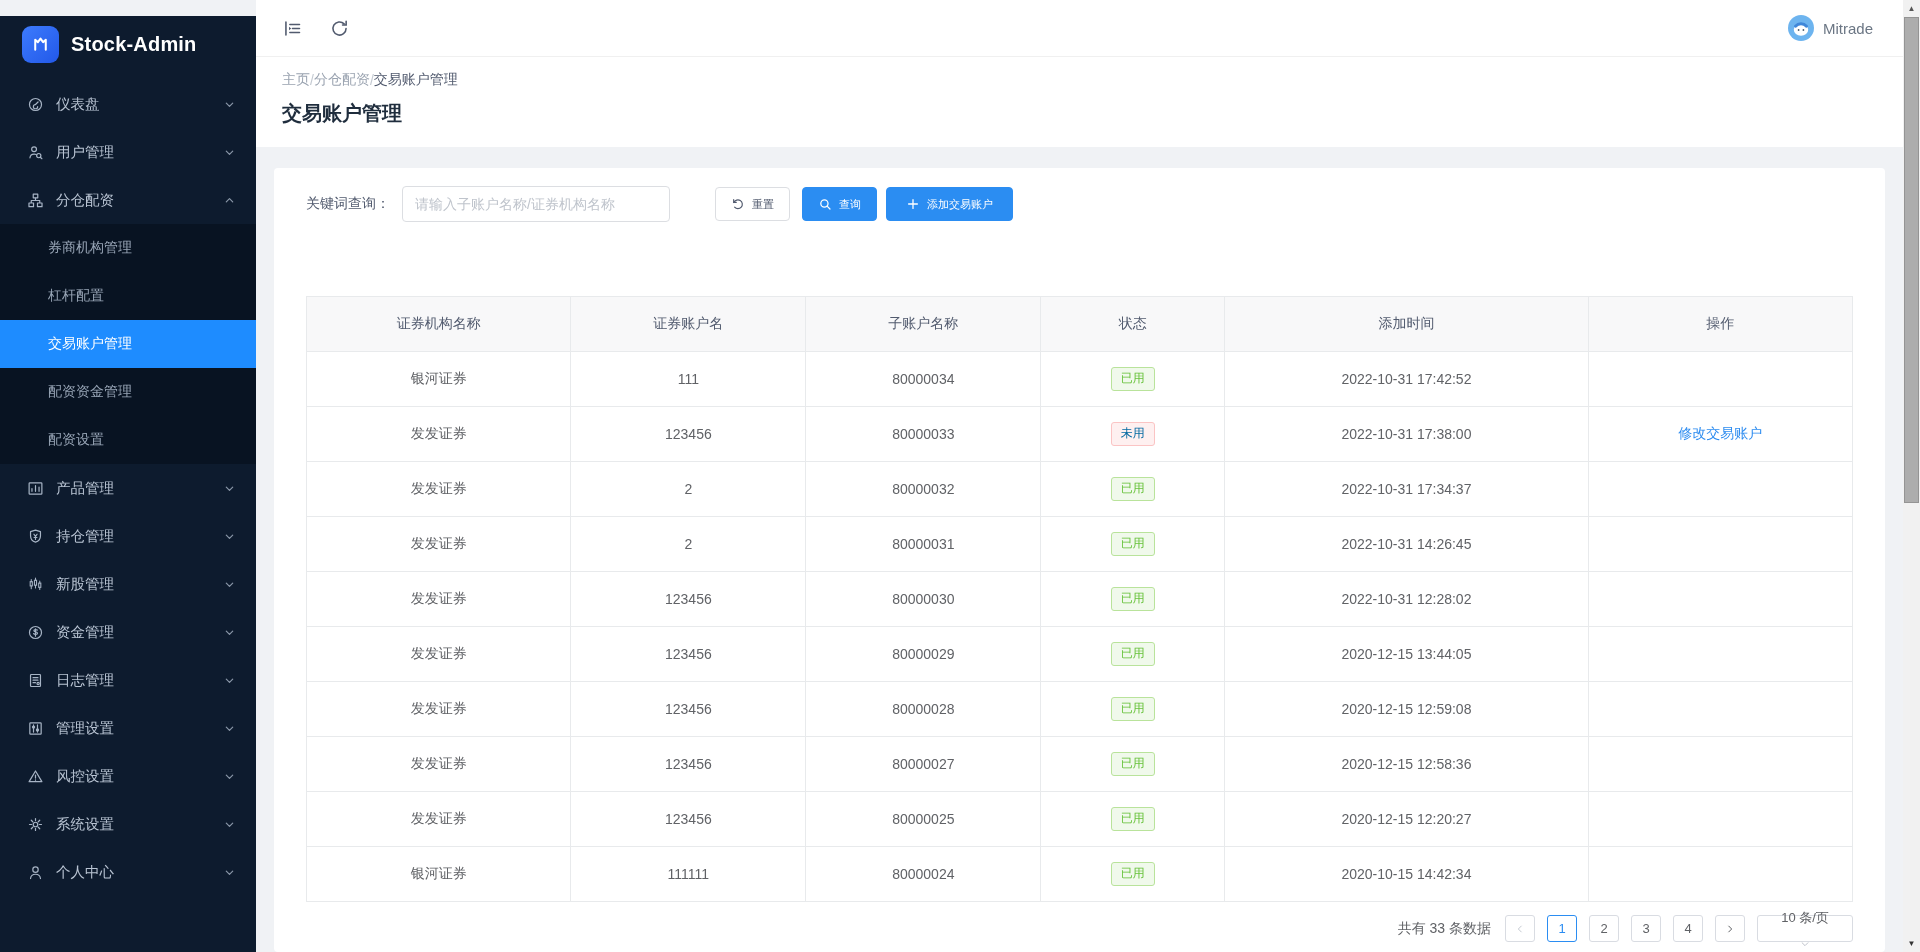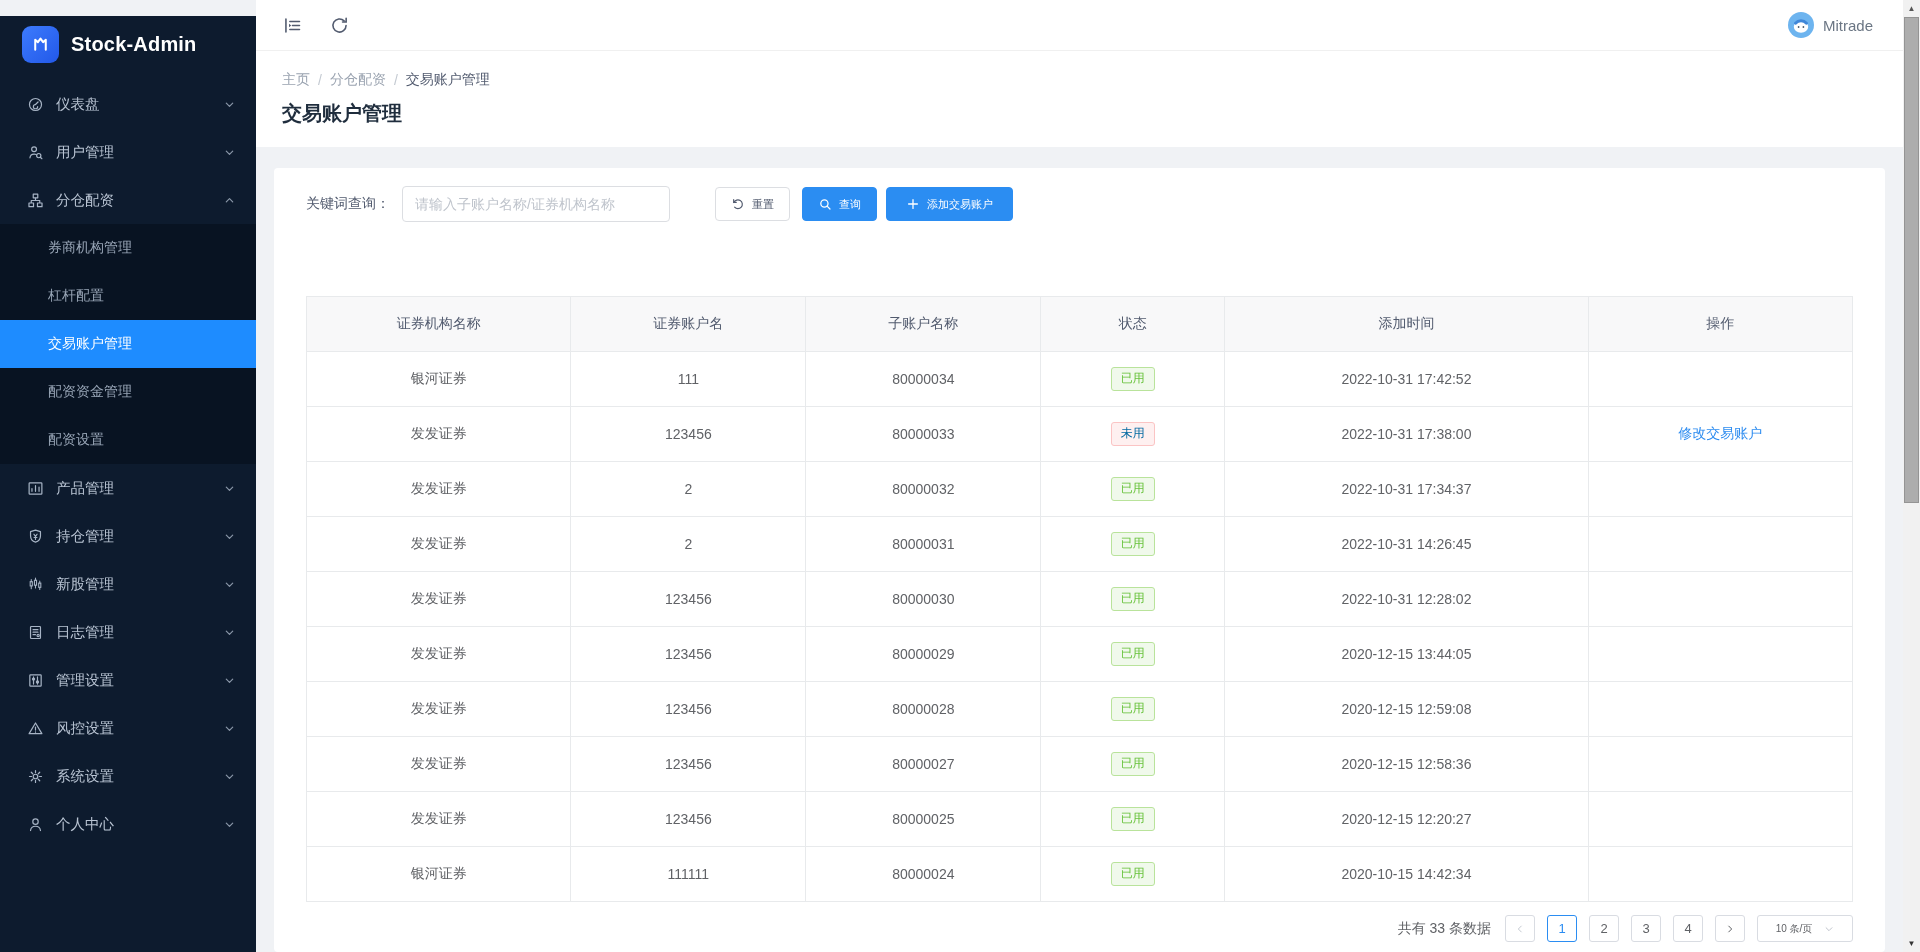--- a/index.html
+++ b/index.html
@@ -16,25 +16,25 @@
   .mi-icon { width:18px; height:18px; display:flex; align-items:center; justify-content:center; color:#a7b4c5; }
   .mi-label { margin-left:12px; }
   .mi-caret { margin-left:auto; color:#8b98a9; display:flex; }
   .mi-caret.up { transform:rotate(180deg); }
   .submenu { background:#081322; }
   .sub-item { height:48px; display:flex; align-items:center; padding-left:48px; color:#98a5b6; font-size:14px; cursor:pointer; }
   .sub-item.active { background:#1e8cff; color:#fff; }
 
   
   .main { position:absolute; left:256px; top:0; right:17px; bottom:0; display:flex; flex-direction:column; overflow:hidden; }
-  .topbar { height:51px; background:#fff; display:flex; align-items:center; border-bottom:1px solid #f0f0f0; flex:0 0 auto; }
+  .topbar { height:57px; background:#fff; display:flex; align-items:center; border-bottom:1px solid #f0f0f0; flex:0 0 auto; }
   .tb-icon { color:#515a6e; margin-left:26px; display:flex; cursor:pointer; }
   .tb-user { margin-left:auto; margin-right:30px; display:flex; align-items:center; gap:9px; cursor:pointer; color:#6b7684; font-size:15px; }
   .page-head { background:#fff; padding:14px 26px 20px; flex:0 0 auto; }
-  .breadcrumb { font-size:14px; color:#9aa3b0; display:flex; gap:8px; align-items:center;margin-top:6px; }
+  .breadcrumb { font-size:14px; color:#9aa3b0; display:flex; align-items:center; }
   .bc-link { color:#9aa3b0; cursor:pointer; }
   .bc-sep { color:#c3c9d1; }
   .bc-current { color:#515a6e; }
   .page-title { font-size:20px; font-weight:bold; color:#1f2d3d; margin-top:11px; }
 
   .content { flex:1; background:#f0f2f5; padding:21px 18px 0; overflow:hidden; }
   .card { background:#fff; border-radius:4px; height:100%; padding:18px 32px 0; }
 
   
   .filter-row { display:flex; align-items:center; height:36px; }
@@ -55,21 +55,21 @@
   .tag { display:inline-block; padding:3px 9px; font-size:12px; border-radius:3px; color:#67c23a; background:#f0f9eb; border:1px solid #b9e39b; line-height:1.3; }
   .tag-danger { color:#0369a1; background:#fef0f0; border-color:#fbc4c4; }
   .action-link { color:#2d8cf0; text-decoration:none; cursor:pointer; }
 
   
   .pager { display:flex; align-items:center; justify-content:flex-end; margin-top:13px; gap:12px; }
   .pager-total { font-size:14px; color:#606266; margin-right:2px; }
   .pg-btn { min-width:30px; height:27px; border:1px solid #d9dce2; border-radius:3px; background:#fff; color:#606266; font-size:13px; display:inline-flex; align-items:center; justify-content:center; cursor:pointer; font-family:"Liberation Sans", sans-serif; }
   .pg-btn.active { border-color:#2b8df2; color:#2b8df2; }
   .pg-btn.disabled { color:#c5cad2; cursor:default; }
-  .pg-size { height:27px; min-width:96px; border:1px solid #d9dce2; border-radius:3px; background:#fff; color:#606266; font-size:10px; display:inline-flex; align-items:center; justify-content:center; gap:12px; padding:0 10px; cursor:pointer; }
+  .pg-size { height:27px; min-width:96px; border:1px solid #d9dce2; border-radius:3px; background:#fff; color:#606266; font-size:13px; display:inline-flex; align-items:center; justify-content:center; gap:12px; padding:0 10px; cursor:pointer;flex-direction:column; }
   .pg-caret { color:#c0c4cc; display:flex; }
 
   
   .scrollbar { position:absolute; right:0; top:0; width:17px; height:952px; background:#f1f1f1; z-index:9; }
   .sb-arrow { position:absolute; left:0; width:17px; height:17px; display:flex; align-items:center; justify-content:center; font-size:8px; color:#555; cursor:pointer; }
   .sb-arrow.up { top:0; }
   .sb-arrow.down { bottom:0; color:#333; }
   .sb-thumb { position:absolute; left:1px; top:17px; width:15px; height:486px; background:#adadad; border:1px solid #949494; cursor:pointer; }
 
   svg { display:block; }
@@ -201,20 +201,34 @@
             </svg>
         </span>
         <span class="mi-label">新股管理</span>
         <span class="mi-caret">
             <svg width="11" height="11" viewBox="0 0 24 24" fill="none" stroke="currentColor" stroke-width="2.6" stroke-linecap="round" stroke-linejoin="round">
               <path d="M5 9l7 7 7-7"></path>
             </svg>
           </span>
       </div>
 
+      <div class="menu-item">
+        <span class="mi-icon">
+          <svg width="17" height="17" viewBox="0 0 24 24" fill="none" stroke="currentColor" stroke-width="1.7" stroke-linecap="round">
+              <circle cx="12" cy="12" r="8.5"></circle>
+              <path d="M12 6.8v10.4M14.6 8.6c-.7-1-4.9-1.2-4.9.9s5.1 1.3 5.1 3.5-4.5 2.1-5.4.6"></path>
+            </svg>
+        </span>
+        <span class="mi-label">资金管理</span>
+        <span class="mi-caret">
+            <svg width="11" height="11" viewBox="0 0 24 24" fill="none" stroke="currentColor" stroke-width="2.6" stroke-linecap="round" stroke-linejoin="round">
+              <path d="M5 9l7 7 7-7"></path>
+            </svg>
+          </span>
+      </div>
 
       <div class="menu-item">
         <span class="mi-icon">
           <svg width="17" height="17" viewBox="0 0 24 24" fill="none" stroke="currentColor" stroke-width="1.7" stroke-linecap="round">
               <rect x="5" y="3.5" width="14" height="17" rx="1"></rect>
               <path d="M8.5 8h7M8.5 11.5h7M8.5 15h3.5"></path>
               <circle cx="15.7" cy="16.2" r="1.6"></circle>
             </svg>
         </span>
         <span class="mi-label">日志管理</span>

